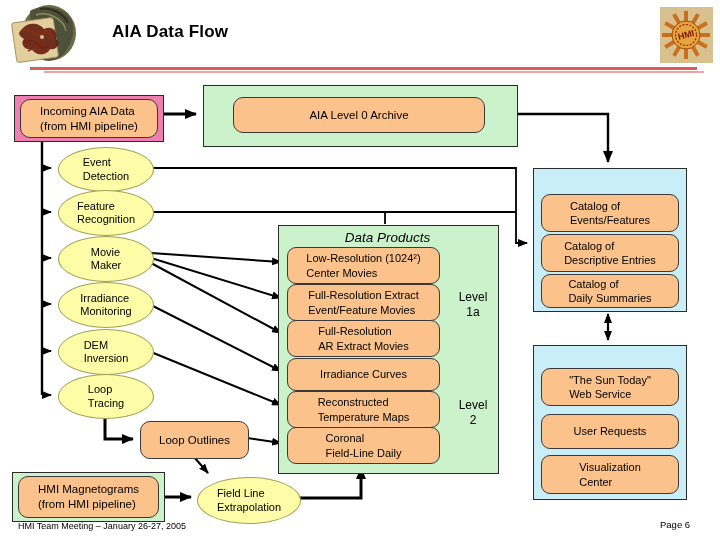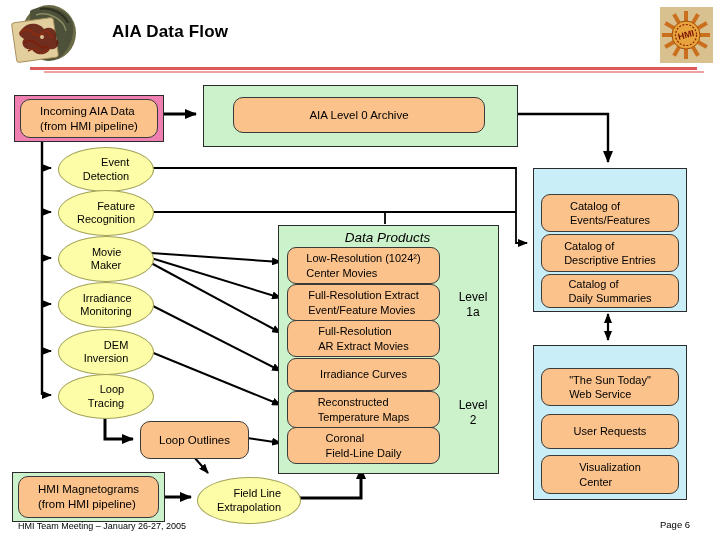--- a/index.html
+++ b/index.html
@@ -9,21 +9,21 @@
   .cont{position:absolute;border:1px solid #2b2b2b;}
   .green{background:var(--green);}
   .blue{background:var(--blue);}
   .pinkc{background:var(--pink);}
   .node{position:absolute;background:var(--salmon);border:1.2px solid #3a3a3a;border-radius:9px;
         display:flex;align-items:center;justify-content:center;font-size:11px;line-height:1.28;
         white-space:pre-line;text-align:left;}
   .node.big{font-size:11.5px;border-radius:10px;}
   .ellipse{position:absolute;background:var(--yellow);border:1px solid #a2a258;border-radius:50%;
         display:flex;align-items:center;justify-content:center;font-size:11px;line-height:1.22;
-        white-space:pre-line;text-align:right;}
+        white-space:pre-line;text-align:left;}
   .ctitle{position:absolute;text-align:center;font-style:italic;font-size:13.5px;}
   .levellbl{position:absolute;font-size:12px;line-height:1.25;white-space:pre-line;text-align:center;}
   .rule{position:absolute;}
   #title{position:absolute;left:112px;top:22px;font-size:17px;font-weight:bold;letter-spacing:.2px;}
   #footerL{position:absolute;left:18px;top:521px;font-size:9px;font-weight:normal;}
   #footerR{position:absolute;left:660px;top:519px;font-size:9.5px;}
   svg{display:block;}
 </style>
 </head>
 <body>

